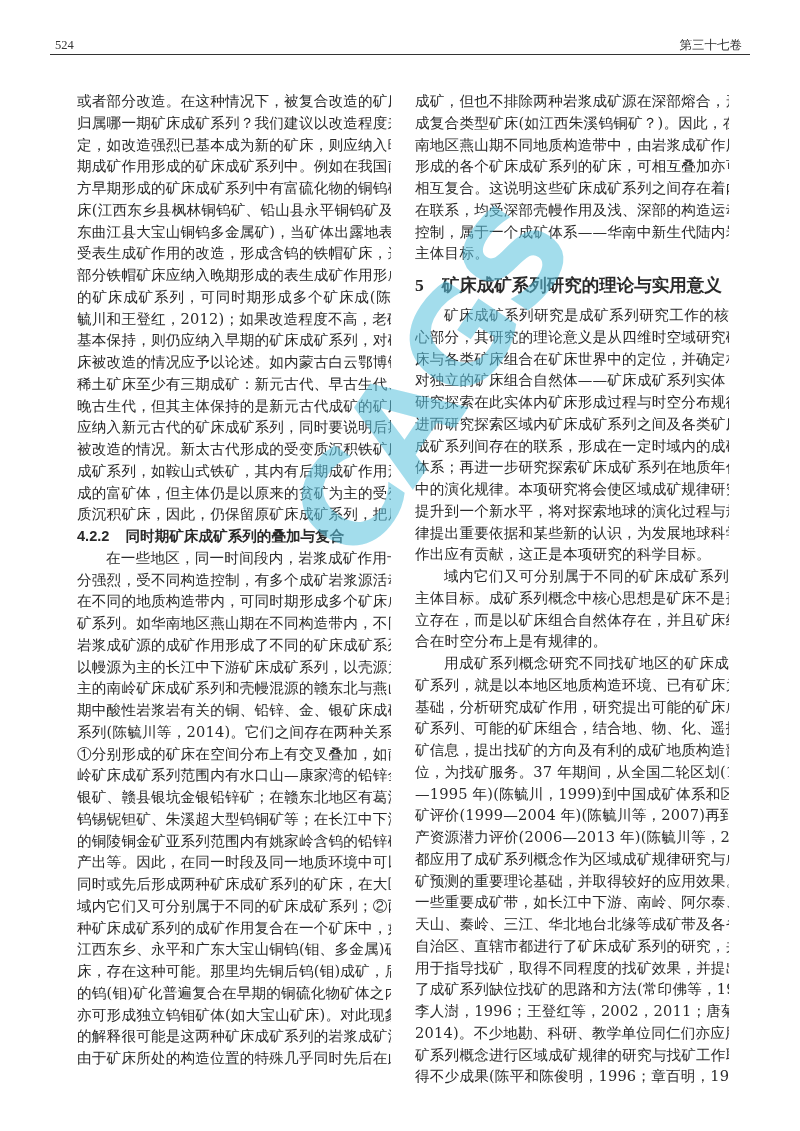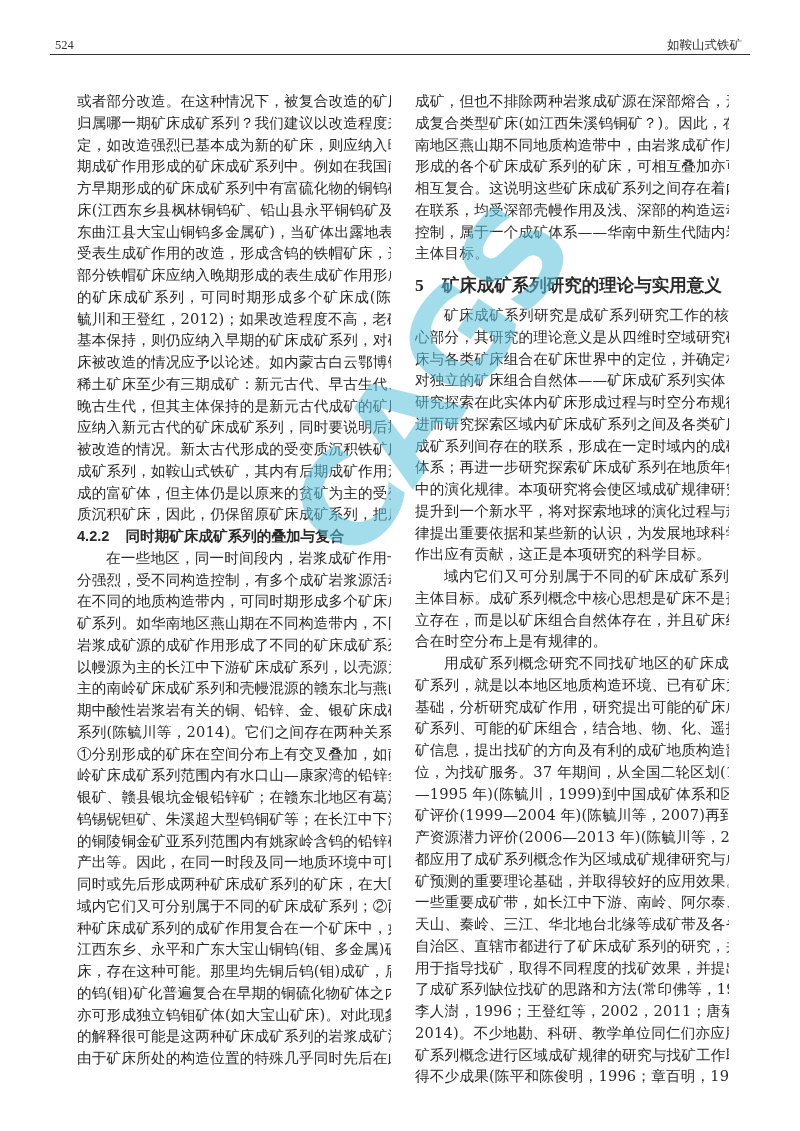--- a/index.html
+++ b/index.html
@@ -26,21 +26,21 @@
   .watermark { position: absolute; left: 260px; top: 500px; font-size: 130px; font-weight: bold;
                font-family: "DejaVu Sans", "Liberation Sans", sans-serif; color: #58c2de; opacity: 0.55;
                transform: rotate(-56deg); transform-origin: 0 0; letter-spacing: -2px; pointer-events: none; }
   .wm-wrap { position: absolute; left: 0; top: 0; width: 800px; height: 1131px; pointer-events: none; }
 </style>
 </head>
 <body>
 
 <div class="header">
   <span class="pn">524</span>
-  <span class="vol">如鞍山式铁矿</span>
+  <span class="vol">第三十七卷</span>
 </div>
 
 <div class="col left">
   <div>
       <div class="line">或者部分改造。在这种情况下，被复合改造的矿床</div>
       <div class="line">归属哪一期矿床成矿系列？我们建议以改造程度来</div>
       <div class="line">定，如改造强烈已基本成为新的矿床，则应纳入晚</div>
       <div class="line">期成矿作用形成的矿床成矿系列中。例如在我国南</div>
       <div class="line">方早期形成的矿床成矿系列中有富硫化物的铜钨矿</div>
       <div class="line">床(江西东乡县枫林铜钨矿、铅山县永平铜钨矿及广</div>

